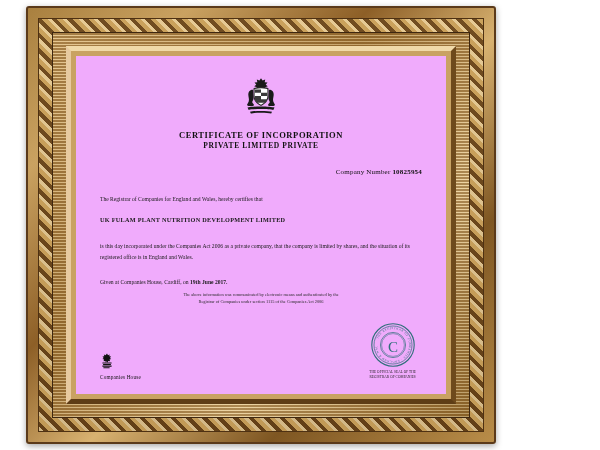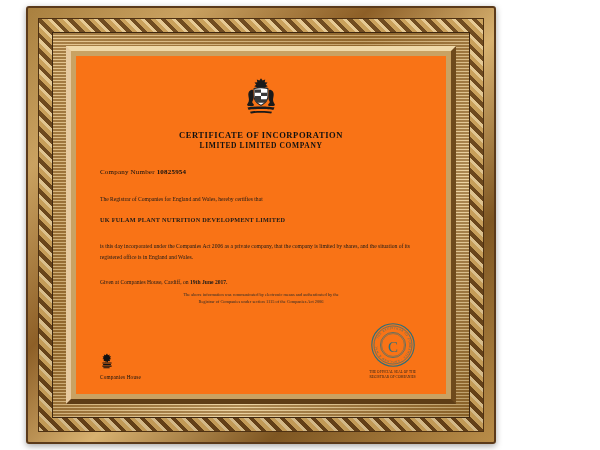--- a/index.html
+++ b/index.html
@@ -92,21 +92,21 @@
     bottom: 48px;
     background: #fdfdfb;
     box-shadow: inset 0 0 6px rgba(0,0,0,0.25);
     overflow: hidden;
   }
 
   
   .paper {
     position: absolute;
     inset: 0;
-    background: #f97316;
+    background: #f0abfc;
     padding: 12px 24px 10px 24px;
     box-sizing: border-box;
     color: #111111;
     display: flex;
     flex-direction: column;
   }
 
   .crest {
     text-align: center;
     margin-top: 8px;
@@ -119,21 +119,21 @@
     text-align: center;
     font-weight: bold;
     font-size: 8.5px;
     letter-spacing: 0.6px;
     line-height: 1.45;
     margin-top: 4px;
   }
   .cert-title .l2 { font-size: 7.5px; }
 
   .company-number {
-    text-align: left;
+    text-align: right;
     font-size: 7px;
     margin-top: 16px;
     letter-spacing: 0.2px;
   }
   .company-number b { font-weight: bold; }
 
   .body-block {
     margin-top: 18px;
     font-size: 5.6px;
     line-height: 1.8;
@@ -235,21 +235,21 @@
               <path d="M31.4 13.8 c2.2 0.6 3.4 2.6 3.3 5 -0.1 2.4-1.1 4.6-0.4 6.6 0.5 1.5 1.6 2.4 1.6 3.4 0 0.7-0.6 1.1-1.4 1.1 h-4.2 c-1 0-1.4-0.5-1.2-1.2 0.3-0.9 1.5-1.2 1.6-2.4 0.1-1.4-1.2-2.2-1.3-4 -0.1-2.3 0.4-4.7 0.4-6.3 0-1.1-0.2-1.7 0.4-2.2z"></path>
 
               <path d="M8.5 31.6 c4-1.5 23-1.5 27 0 l-1.2 2.3 c-4-1.3-20.6-1.3-24.6 0z" fill="#1a1a1a"></path>
               <path d="M11 35.8 c4-1.1 18-1.1 22 0 l-0.8 1.7 c-3.8-0.9-16.6-0.9-20.4 0z" fill="#1a1a1a"></path>
             </g>
           </svg>
         </div>
 
         <div class="cert-title">
           <div>CERTIFICATE OF INCORPORATION</div>
-          <div class="l2">LIMITED LIMITED COMPANY</div>
+          <div class="l2">PRIVATE LIMITED PRIVATE</div>
         </div>
 
         <div class="company-number">
           <span>Company Number</span>
           <b>10825954</b>
         </div>
 
         <div class="body-block">
           <div class="registrar-line">The Registrar of Companies for England and Wales, hereby certifies that</div>
           <div class="company-name">UK FULAM PLANT NUTRITION DEVELOPMENT LIMITED</div>

